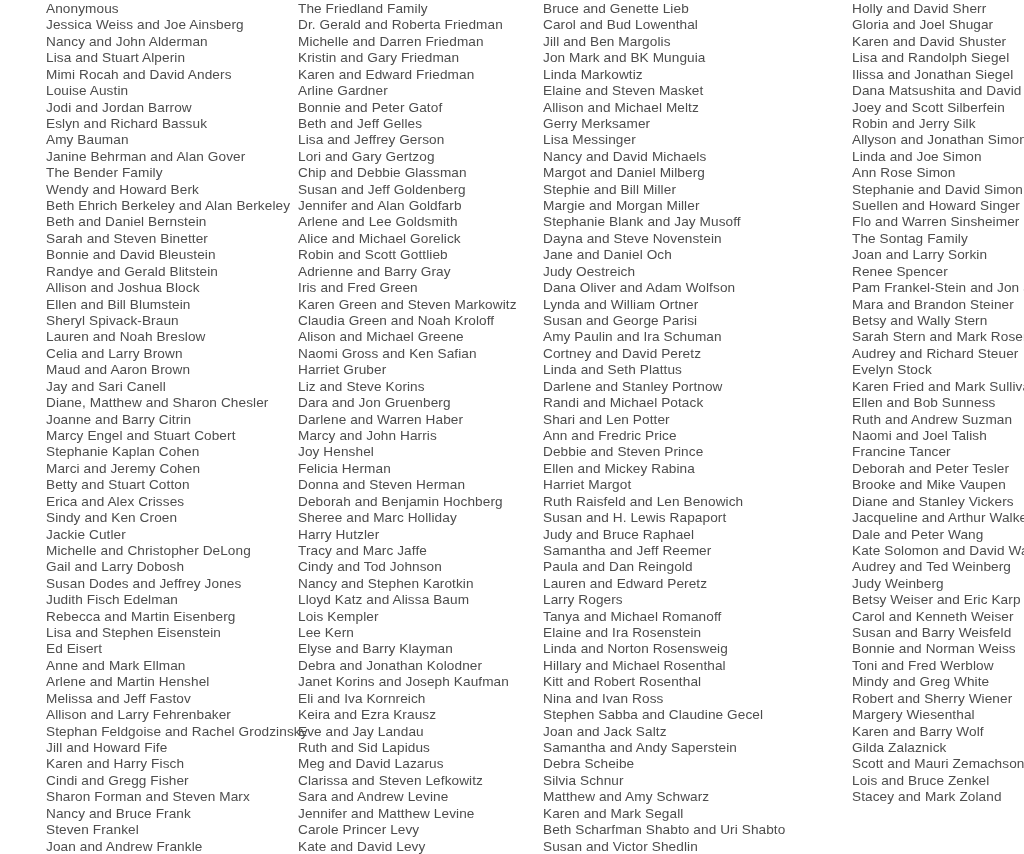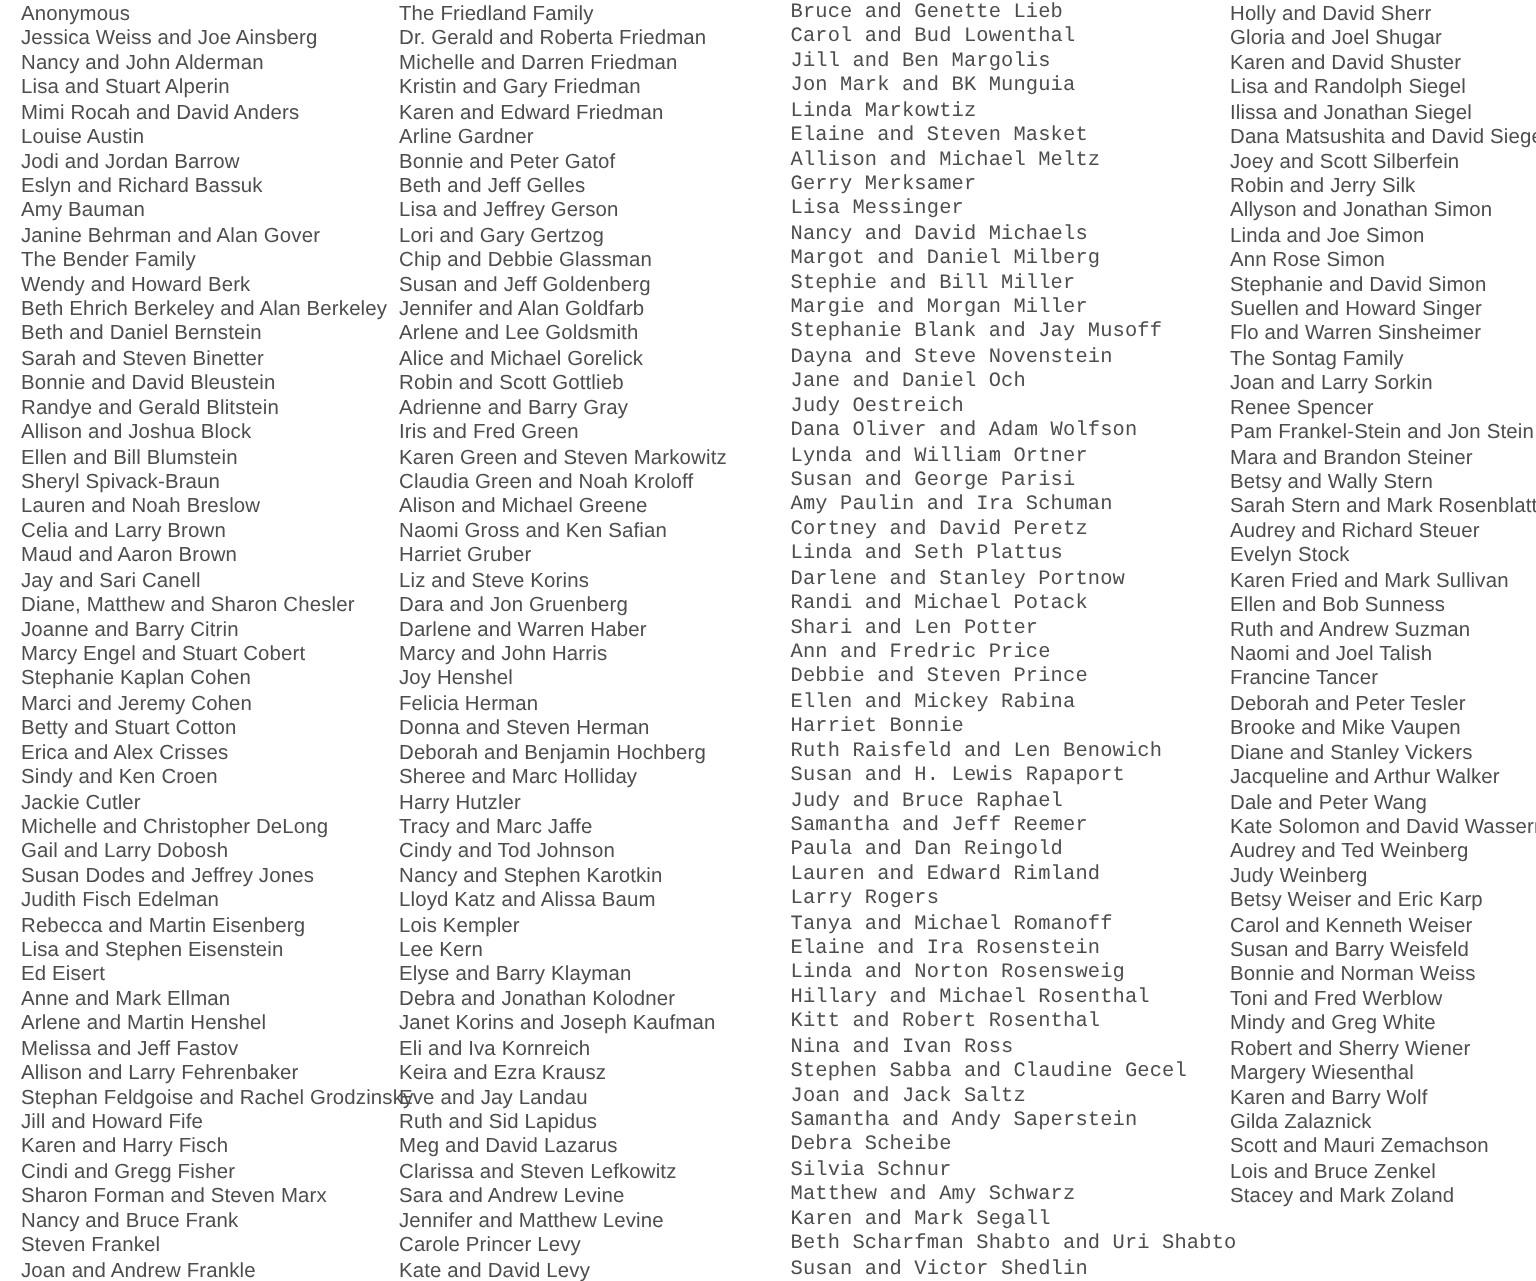--- a/index.html
+++ b/index.html
@@ -18,24 +18,25 @@
     position: absolute;
     top: 1px;
     left: 0;
     width: 1024px;
     height: 853px;
   }
   .donor-column {
     position: absolute;
     top: 0;
     white-space: nowrap;
+    margin-left: 32px;
   }
   .donor-column.c0 { left: 14px;  }
   .donor-column.c1 { left: 266px; }
-  .donor-column.c2 { left: 527px; font-family: Liberation Mono, monospace; }
+  .donor-column.c2 { left: 511px; }
   .donor-column.c3 { left: 820px; }
   .name-entry {
     font-size: 13.6px;
     line-height: 16.42px;
     color: #4d4d4d;
     letter-spacing: 0.1px;
   }
 </style>
 </head>
 <body>
@@ -172,27 +173,27 @@
       <div class="name-entry">Susan and George Parisi</div>
       <div class="name-entry">Amy Paulin and Ira Schuman</div>
       <div class="name-entry">Cortney and David Peretz</div>
       <div class="name-entry">Linda and Seth Plattus</div>
       <div class="name-entry">Darlene and Stanley Portnow</div>
       <div class="name-entry">Randi and Michael Potack</div>
       <div class="name-entry">Shari and Len Potter</div>
       <div class="name-entry">Ann and Fredric Price</div>
       <div class="name-entry">Debbie and Steven Prince</div>
       <div class="name-entry">Ellen and Mickey Rabina</div>
-      <div class="name-entry">Harriet Bonnie</div>
+      <div class="name-entry">Harriet Margot</div>
       <div class="name-entry">Ruth Raisfeld and Len Benowich</div>
       <div class="name-entry">Susan and H. Lewis Rapaport</div>
       <div class="name-entry">Judy and Bruce Raphael</div>
       <div class="name-entry">Samantha and Jeff Reemer</div>
       <div class="name-entry">Paula and Dan Reingold</div>
-      <div class="name-entry">Lauren and Edward Rimland</div>
+      <div class="name-entry">Lauren and Edward Peretz</div>
       <div class="name-entry">Larry Rogers</div>
       <div class="name-entry">Tanya and Michael Romanoff</div>
       <div class="name-entry">Elaine and Ira Rosenstein</div>
       <div class="name-entry">Linda and Norton Rosensweig</div>
       <div class="name-entry">Hillary and Michael Rosenthal</div>
       <div class="name-entry">Kitt and Robert Rosenthal</div>
       <div class="name-entry">Nina and Ivan Ross</div>
       <div class="name-entry">Stephen Sabba and Claudine Gecel</div>
       <div class="name-entry">Joan and Jack Saltz</div>
       <div class="name-entry">Samantha and Andy Saperstein</div>

